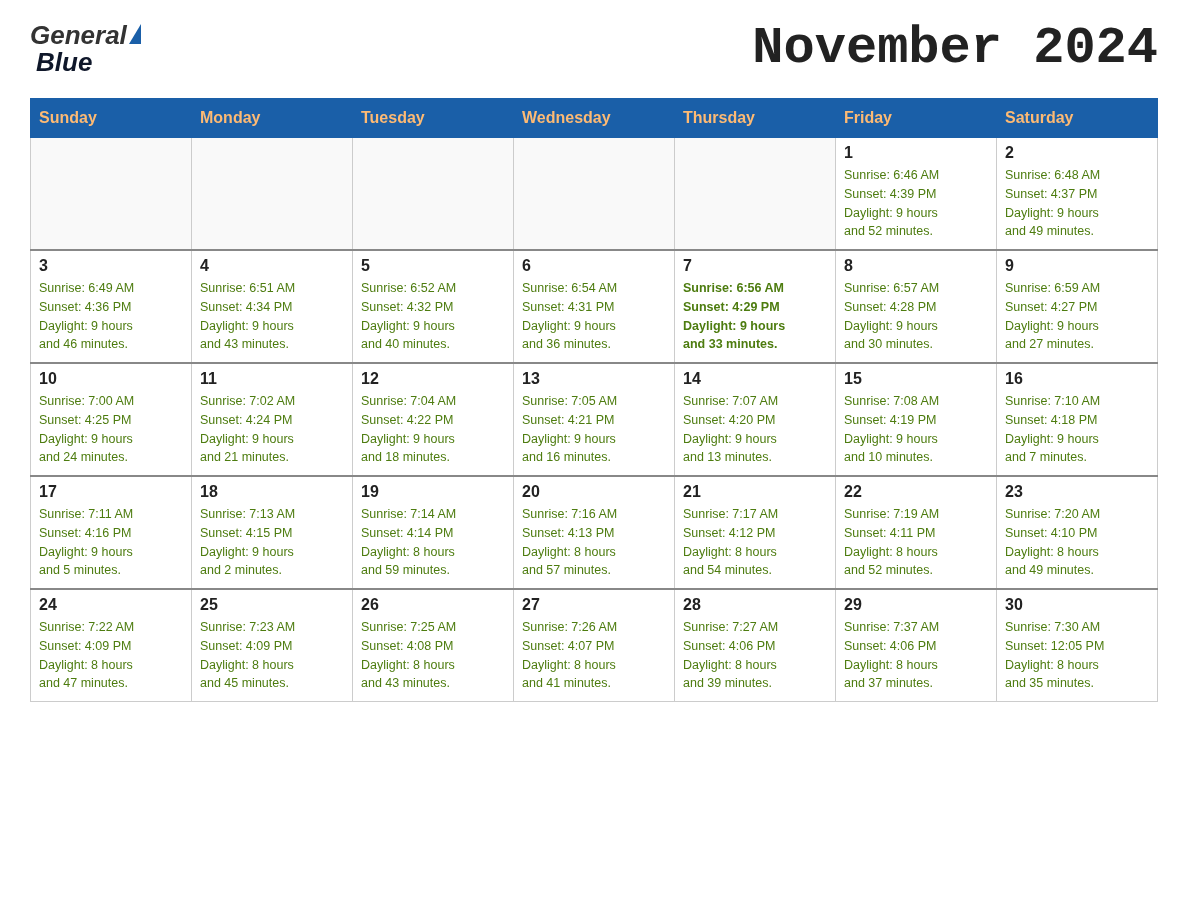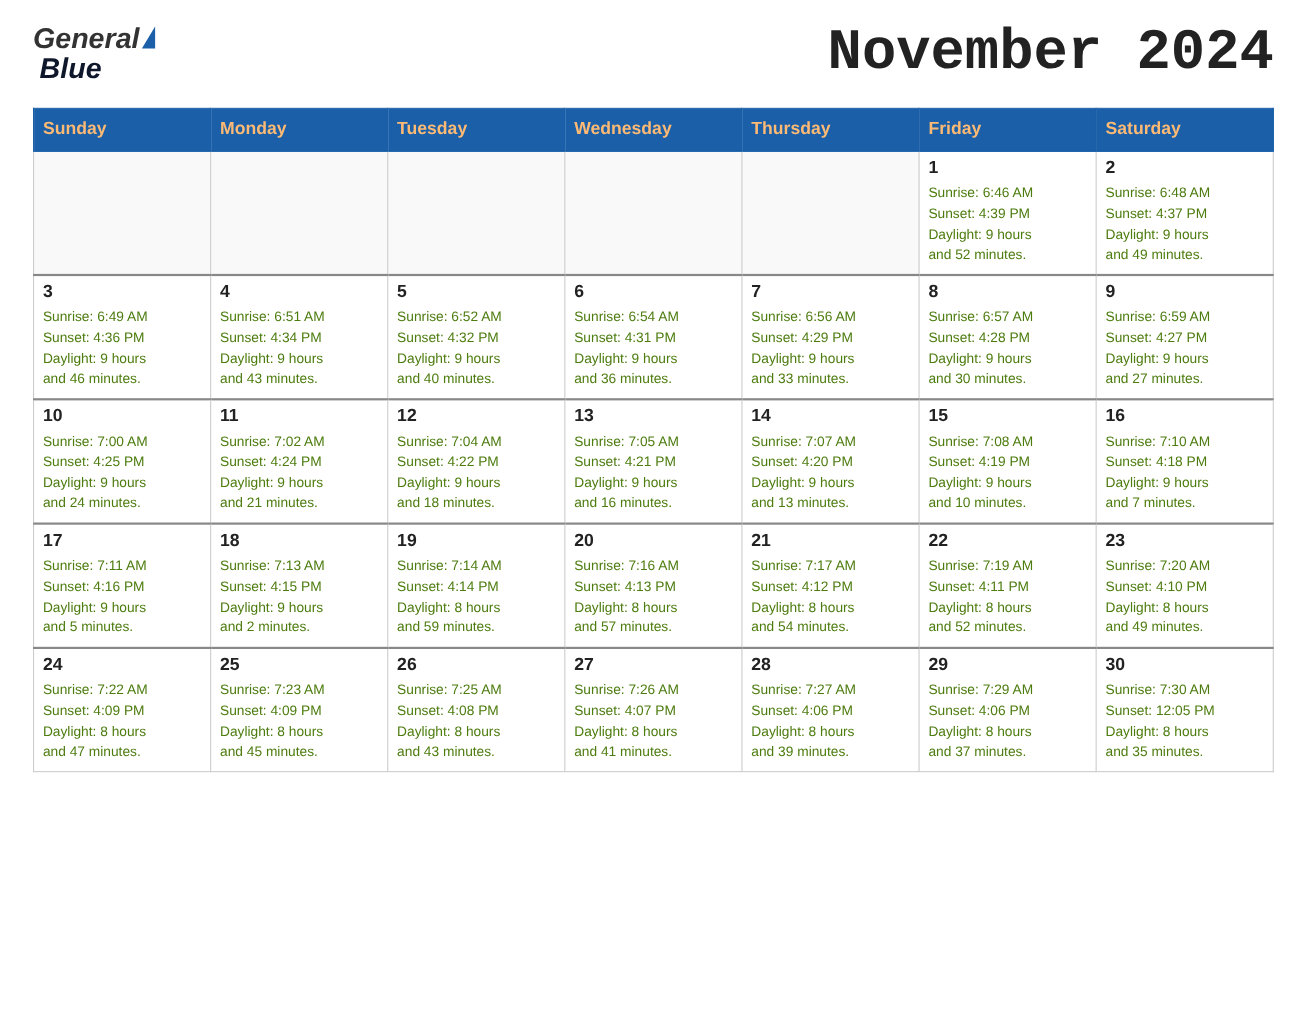--- a/index.html
+++ b/index.html
@@ -181,21 +181,21 @@
         </td>
         <td>
           <div class="day-number">6</div>
           <div class="day-info" style="white-space: pre-line;">Sunrise: 6:54 AM
 Sunset: 4:31 PM
 Daylight: 9 hours
 and 36 minutes.</div>
         </td>
         <td>
           <div class="day-number">7</div>
-          <div class="day-info" style="white-space: pre-line;">Sunrise: 6:56 AM
+          <div class="day-info" style="white-space: pre-line; font-weight: bold;">Sunrise: 6:56 AM
 Sunset: 4:29 PM
 Daylight: 9 hours
 and 33 minutes.</div>
         </td>
         <td>
           <div class="day-number">8</div>
           <div class="day-info" style="white-space: pre-line;">Sunrise: 6:57 AM
 Sunset: 4:28 PM
 Daylight: 9 hours
 and 30 minutes.</div>
@@ -341,21 +341,21 @@
         </td>
         <td>
           <div class="day-number">28</div>
           <div class="day-info" style="white-space: pre-line;">Sunrise: 7:27 AM
 Sunset: 4:06 PM
 Daylight: 8 hours
 and 39 minutes.</div>
         </td>
         <td>
           <div class="day-number">29</div>
-          <div class="day-info" style="white-space: pre-line;">Sunrise: 7:29 AM
+          <div class="day-info" style="white-space: pre-line;">Sunrise: 7:37 AM
 Sunset: 4:06 PM
 Daylight: 8 hours
 and 37 minutes.</div>
         </td>
         <td>
           <div class="day-number">30</div>
           <div class="day-info" style="white-space: pre-line;">Sunrise: 7:30 AM
 Sunset: 12:05 PM
 Daylight: 8 hours
 and 35 minutes.</div>

